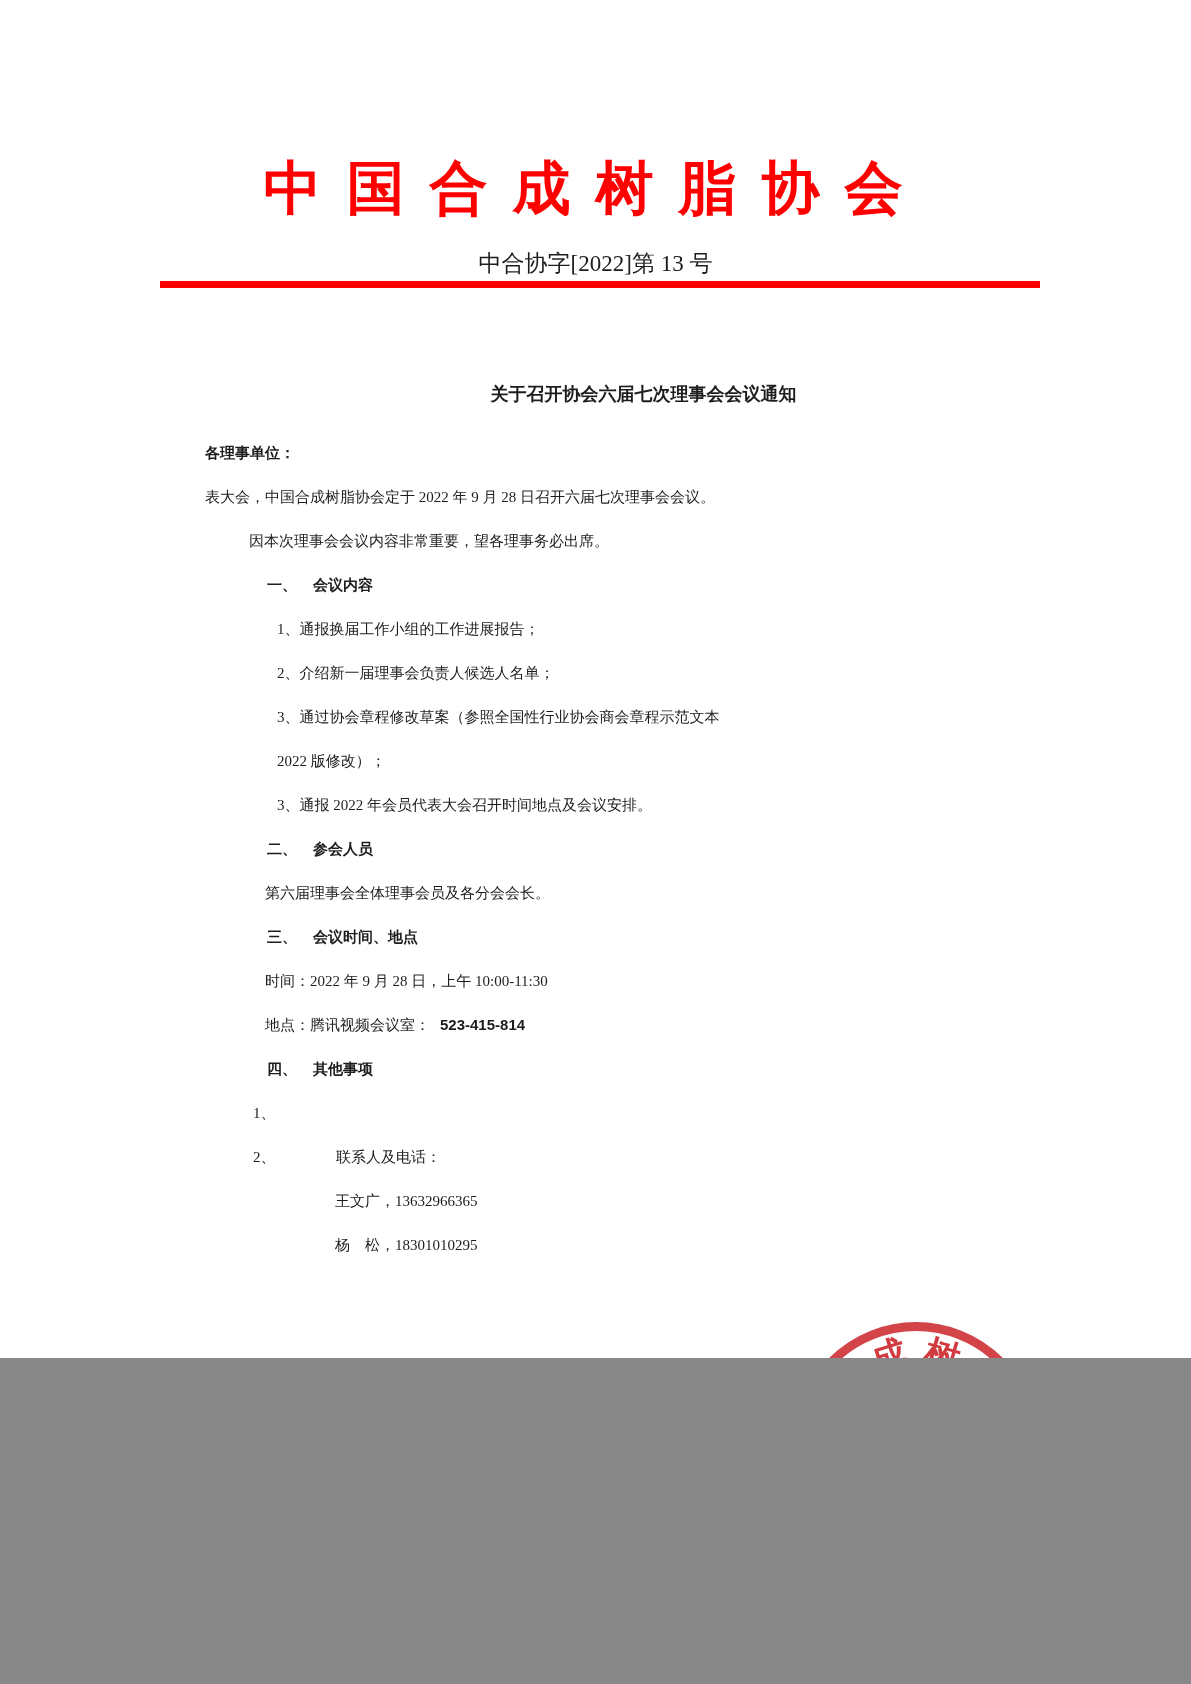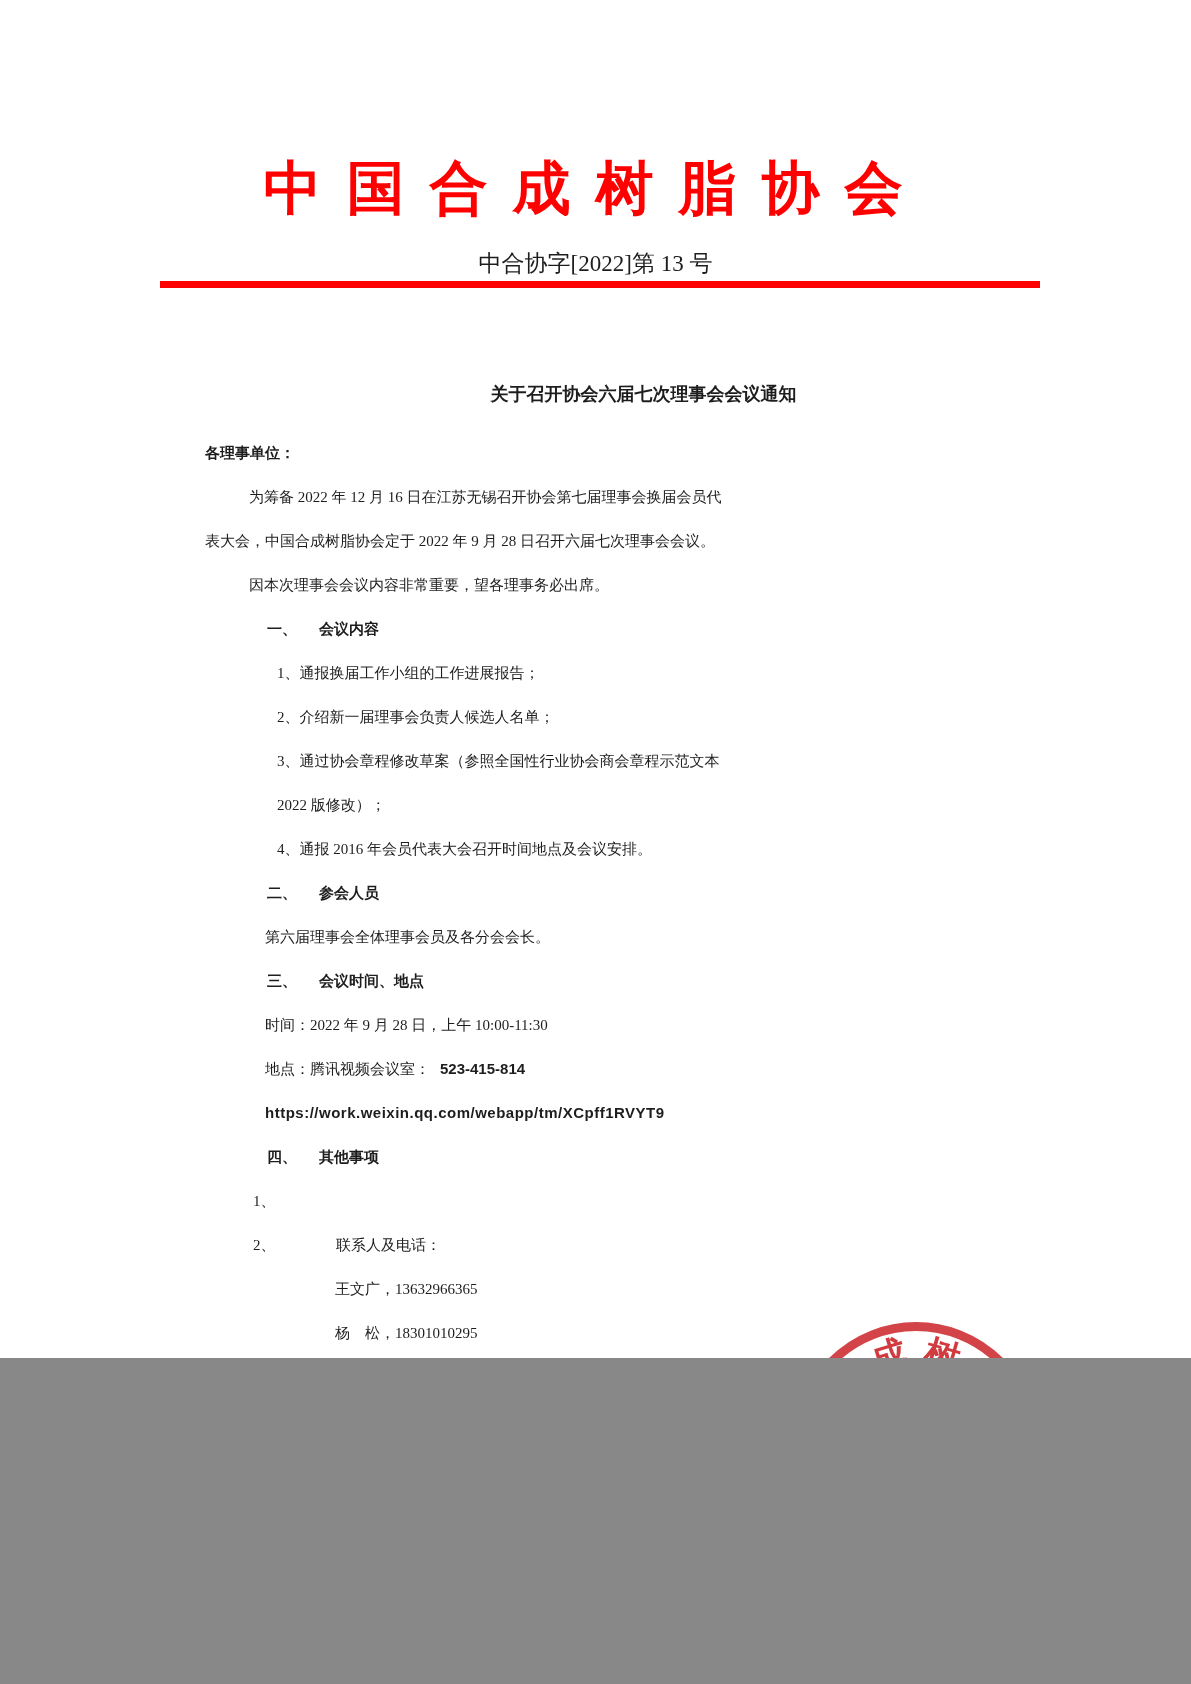--- a/index.html
+++ b/index.html
@@ -47,21 +47,21 @@
   .line{height:44px;line-height:44px;white-space:nowrap;}
   .bold-sans{font-family:"Liberation Sans","DejaVu Sans",sans-serif;font-weight:bold;}
   .ind-p{padding-left:44px;}        
   .ind-num{padding-left:72px;}      
   .ind-item{padding-left:60px;}     
   .ind-sec{padding-left:62px;}      
   .ind-o{padding-left:48px;}        
   .ind-name{padding-left:130px;}    
   .sec-head{display:flex;}
   .sec-head .sec-no{font-family:"Liberation Sans","DejaVu Sans",sans-serif;font-weight:bold;}
-  .sec-head .sec-title{margin-left:22px;font-family:"Liberation Sans","DejaVu Sans",sans-serif;font-weight:bold;}
+  .sec-head .sec-title{margin-left:16px;font-family:"Liberation Sans","DejaVu Sans",sans-serif;font-weight:bold;}
   .o-item{display:flex;}
   .o-item .o-no{width:83px;flex:none;}
   .meet-id{
     font-family:"Liberation Sans","DejaVu Sans",sans-serif;
     font-weight:bold;margin-left:10px;
   }
   .url-line{
     font-family:"Liberation Sans","DejaVu Sans",sans-serif;
     font-weight:bold;letter-spacing:0.5px;
   }
@@ -111,49 +111,47 @@
 
   <div class="org-title">中国合成树脂协会</div>
   <div class="doc-no">中合协字[2022]第 13 号</div>
   <div class="red-rule"></div>
 
   <div class="doc-title">关于召开协会六届七次理事会会议通知</div>
 
   <div class="body">
     <div class="line bold-sans">各理事单位：</div>
 
-    <div class="line ind-p">为筹备 2022 年 12 月 16 日在江苏无锡召开协会第七届理事会换届会员代</div>
     <div class="line">表大会，中国合成树脂协会定于 2022 年 9 月 28 日召开六届七次理事会会议。</div>
     <div class="line ind-p">因本次理事会会议内容非常重要，望各理事务必出席。</div>
 
     <div class="line ind-sec sec-head">
       <span class="sec-no">一、</span>
       <span class="sec-title">会议内容</span>
     </div>
     <div class="line ind-num">1、通报换届工作小组的工作进展报告；</div>
     <div class="line ind-num">2、介绍新一届理事会负责人候选人名单；</div>
     <div class="line ind-num">3、通过协会章程修改草案（参照全国性行业协会商会章程示范文本</div>
     <div class="line ind-num">2022 版修改）；</div>
-    <div class="line ind-num">4、通报 2016 年会员代表大会召开时间地点及会议安排。</div>
+    <div class="line ind-num">3、通报 2022 年会员代表大会召开时间地点及会议安排。</div>
 
     <div class="line ind-sec sec-head">
       <span class="sec-no">二、</span>
       <span class="sec-title">参会人员</span>
     </div>
     <div class="line ind-item">第六届理事会全体理事会员及各分会会长。</div>
 
     <div class="line ind-sec sec-head">
       <span class="sec-no">三、</span>
       <span class="sec-title">会议时间、地点</span>
     </div>
     <div class="line ind-item">时间：2022 年 9 月 28 日，上午 10:00-11:30</div>
     <div class="line ind-item">
       <span>地点：腾讯视频会议室：</span><span class="meet-id">523-415-814</span>
     </div>
-    <div class="line ind-item url-line">https://work.weixin.qq.com/webapp/tm/XCpff1RVYT9</div>
 
     <div class="line ind-sec sec-head">
       <span class="sec-no">四、</span>
       <span class="sec-title">其他事项</span>
     </div>
     <div class="line ind-o o-item">
       <span class="o-no">1、</span>
     </div>
     <div class="line ind-o o-item">
       <span class="o-no">2、</span>

